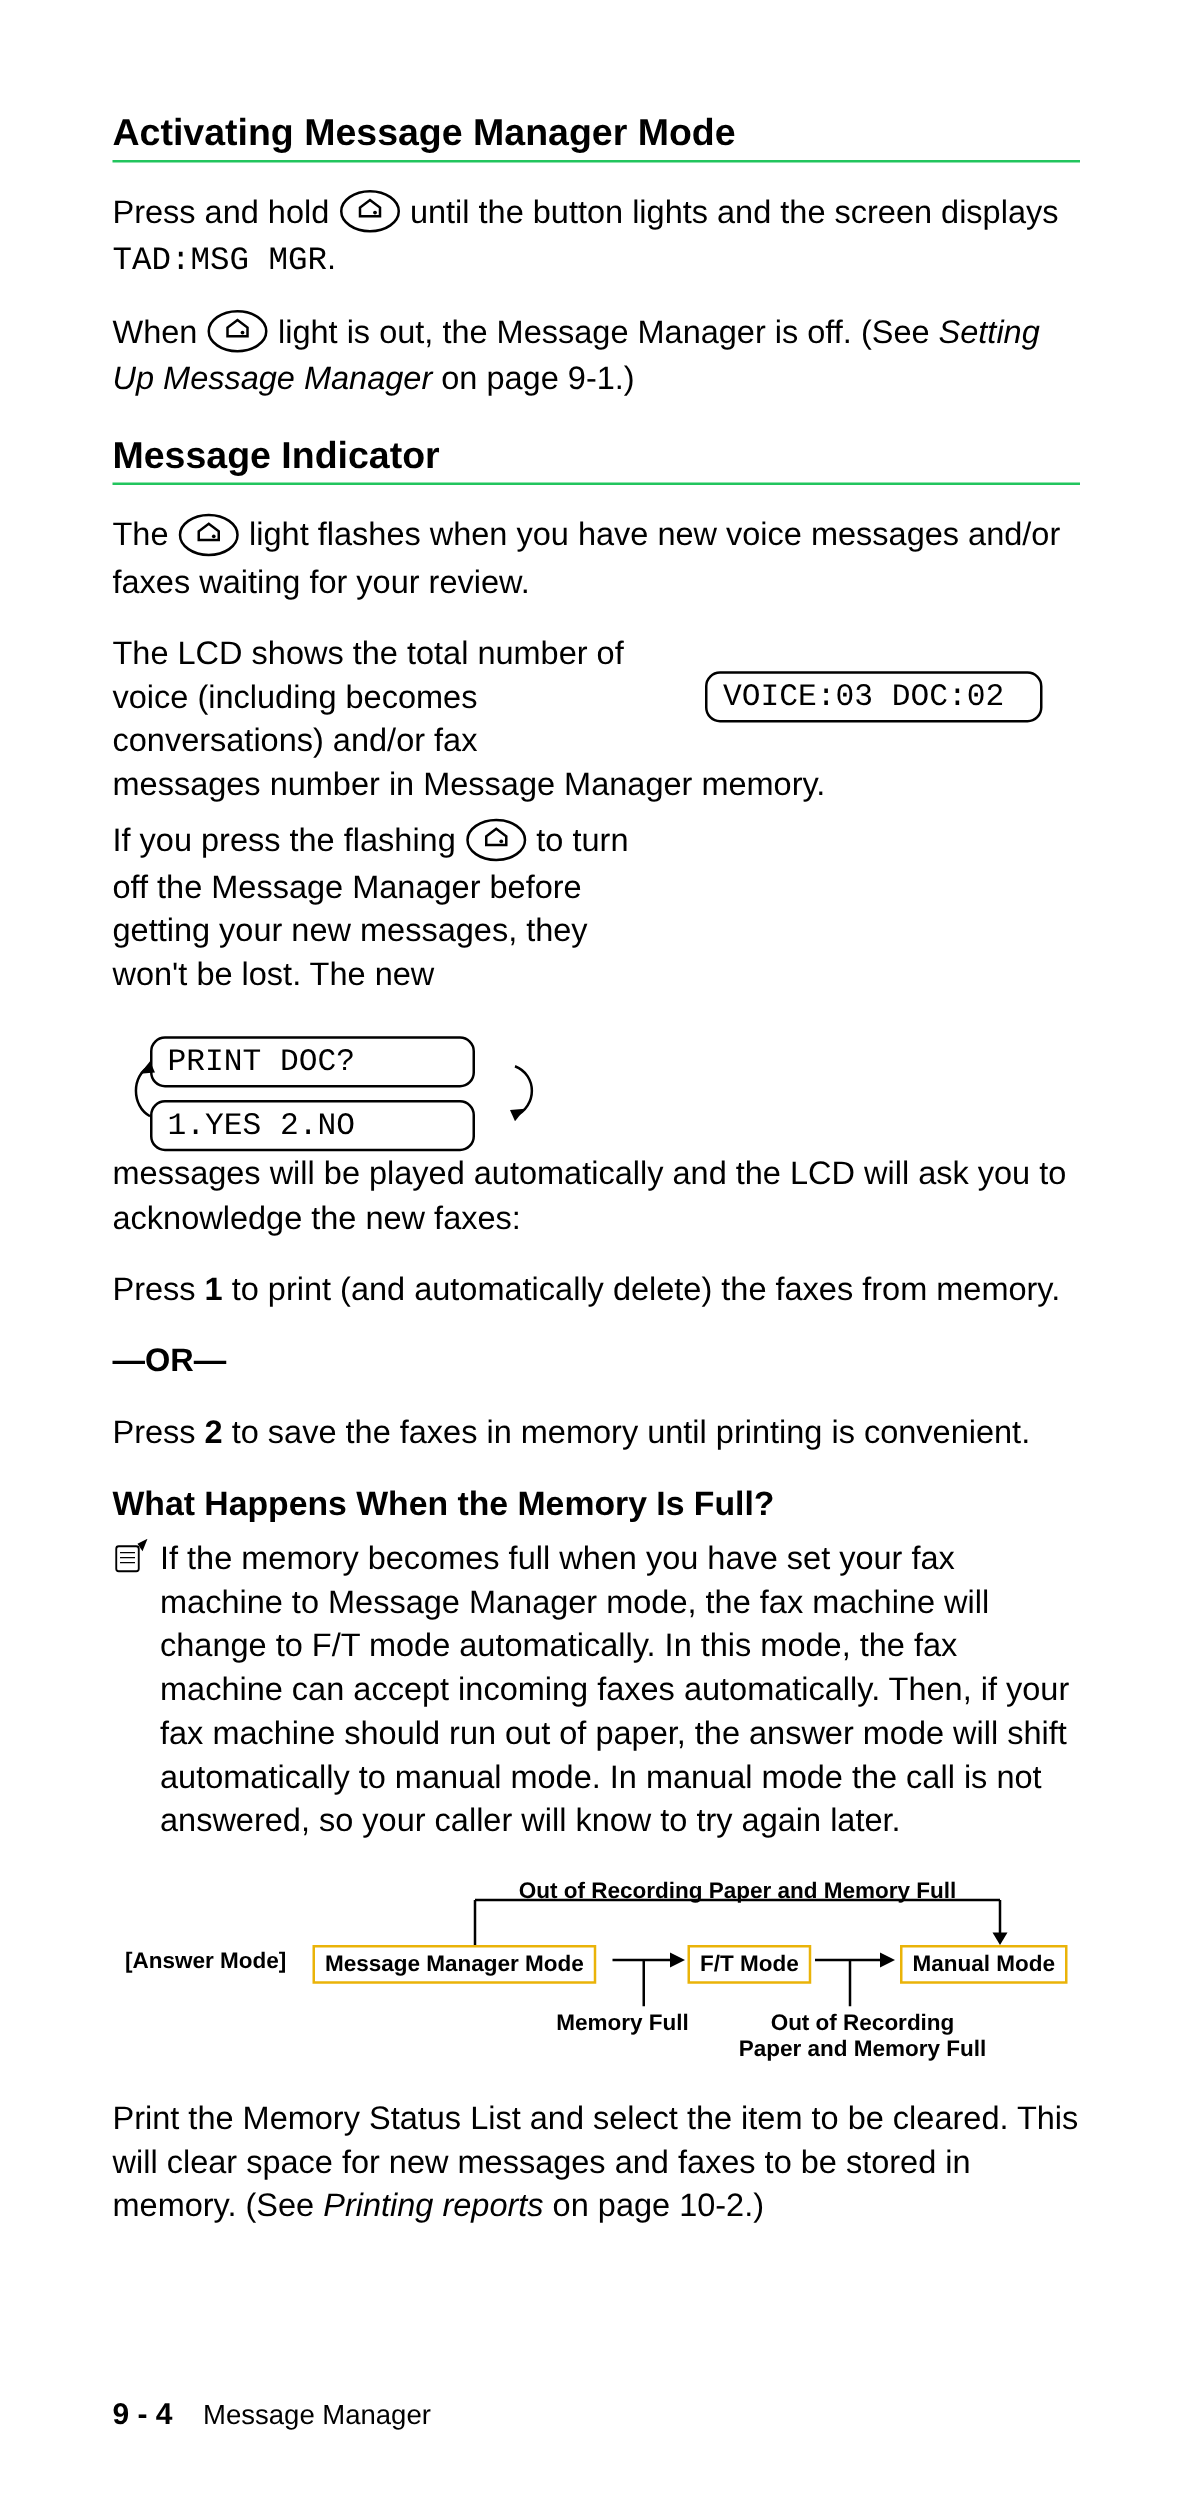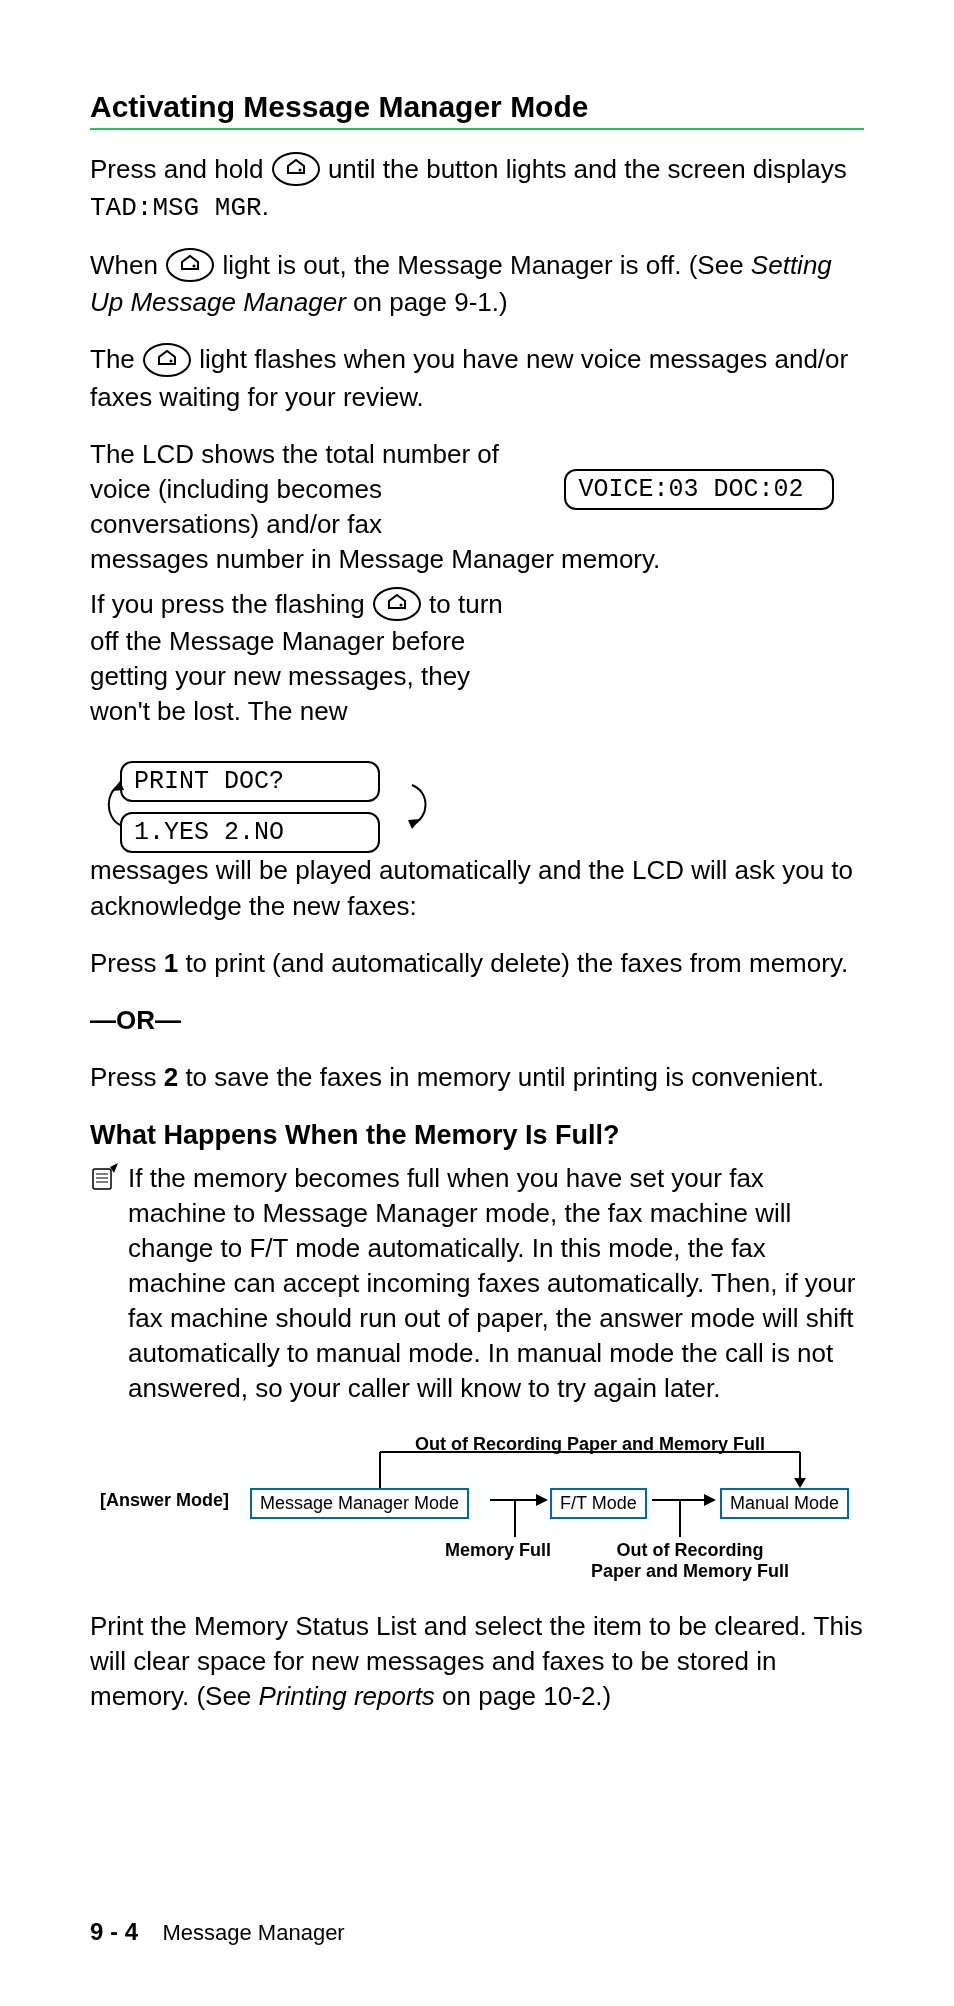--- a/index.html
+++ b/index.html
@@ -91,23 +91,23 @@
   }
   .fc-label {
     position: absolute;
     font-size: 18px;
     font-weight: bold;
     text-align: center;
     white-space: nowrap;
   }
   .fc-box {
     position: absolute;
-    border: 2px solid #0369a1;
+    border: 2px solid #eab308;
     font-size: 18px;
-    font-weight: normal;
+    font-weight: bold;
     padding: 3px 8px;
     background: #fff;
     text-align: center;
     white-space: nowrap;
   }
   svg.fc-svg {
     position: absolute;
     left: 0; top: 0;
     width: 100%;
     height: 100%;
@@ -148,20 +148,21 @@
     <span class="house-icon">
       <svg viewBox="0 0 50 36">
         <ellipse cx="25" cy="18" rx="23" ry="16" fill="none" stroke="#000" stroke-width="2"></ellipse>
         <path d="M17 22 L17 15 L25 9 L33 15 L33 22 Z" fill="none" stroke="#000" stroke-width="2"></path>
         <circle cx="29" cy="19" r="1.5" fill="#000"></circle>
       </svg>
     </span>
     <span> light is out, the Message Manager is off. (See </span><span class="italic">Setting Up Message Manager</span><span> on page 9-1.)</span>
   </p>
 
+  <h2 class="section" style="margin-top:28px;">Message Indicator</h2>
 
   <p class="body">
     <span>The </span>
     <span class="house-icon">
       <svg viewBox="0 0 50 36">
         <ellipse cx="25" cy="18" rx="23" ry="16" fill="none" stroke="#000" stroke-width="2"></ellipse>
         <path d="M17 22 L17 15 L25 9 L33 15 L33 22 Z" fill="none" stroke="#000" stroke-width="2"></path>
         <circle cx="29" cy="19" r="1.5" fill="#000"></circle>
       </svg>
     </span>

